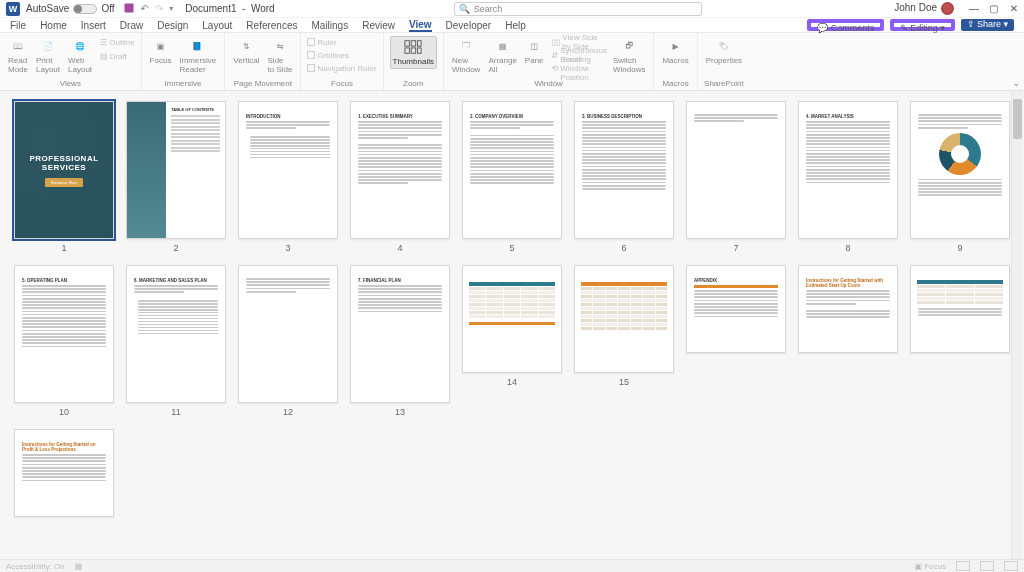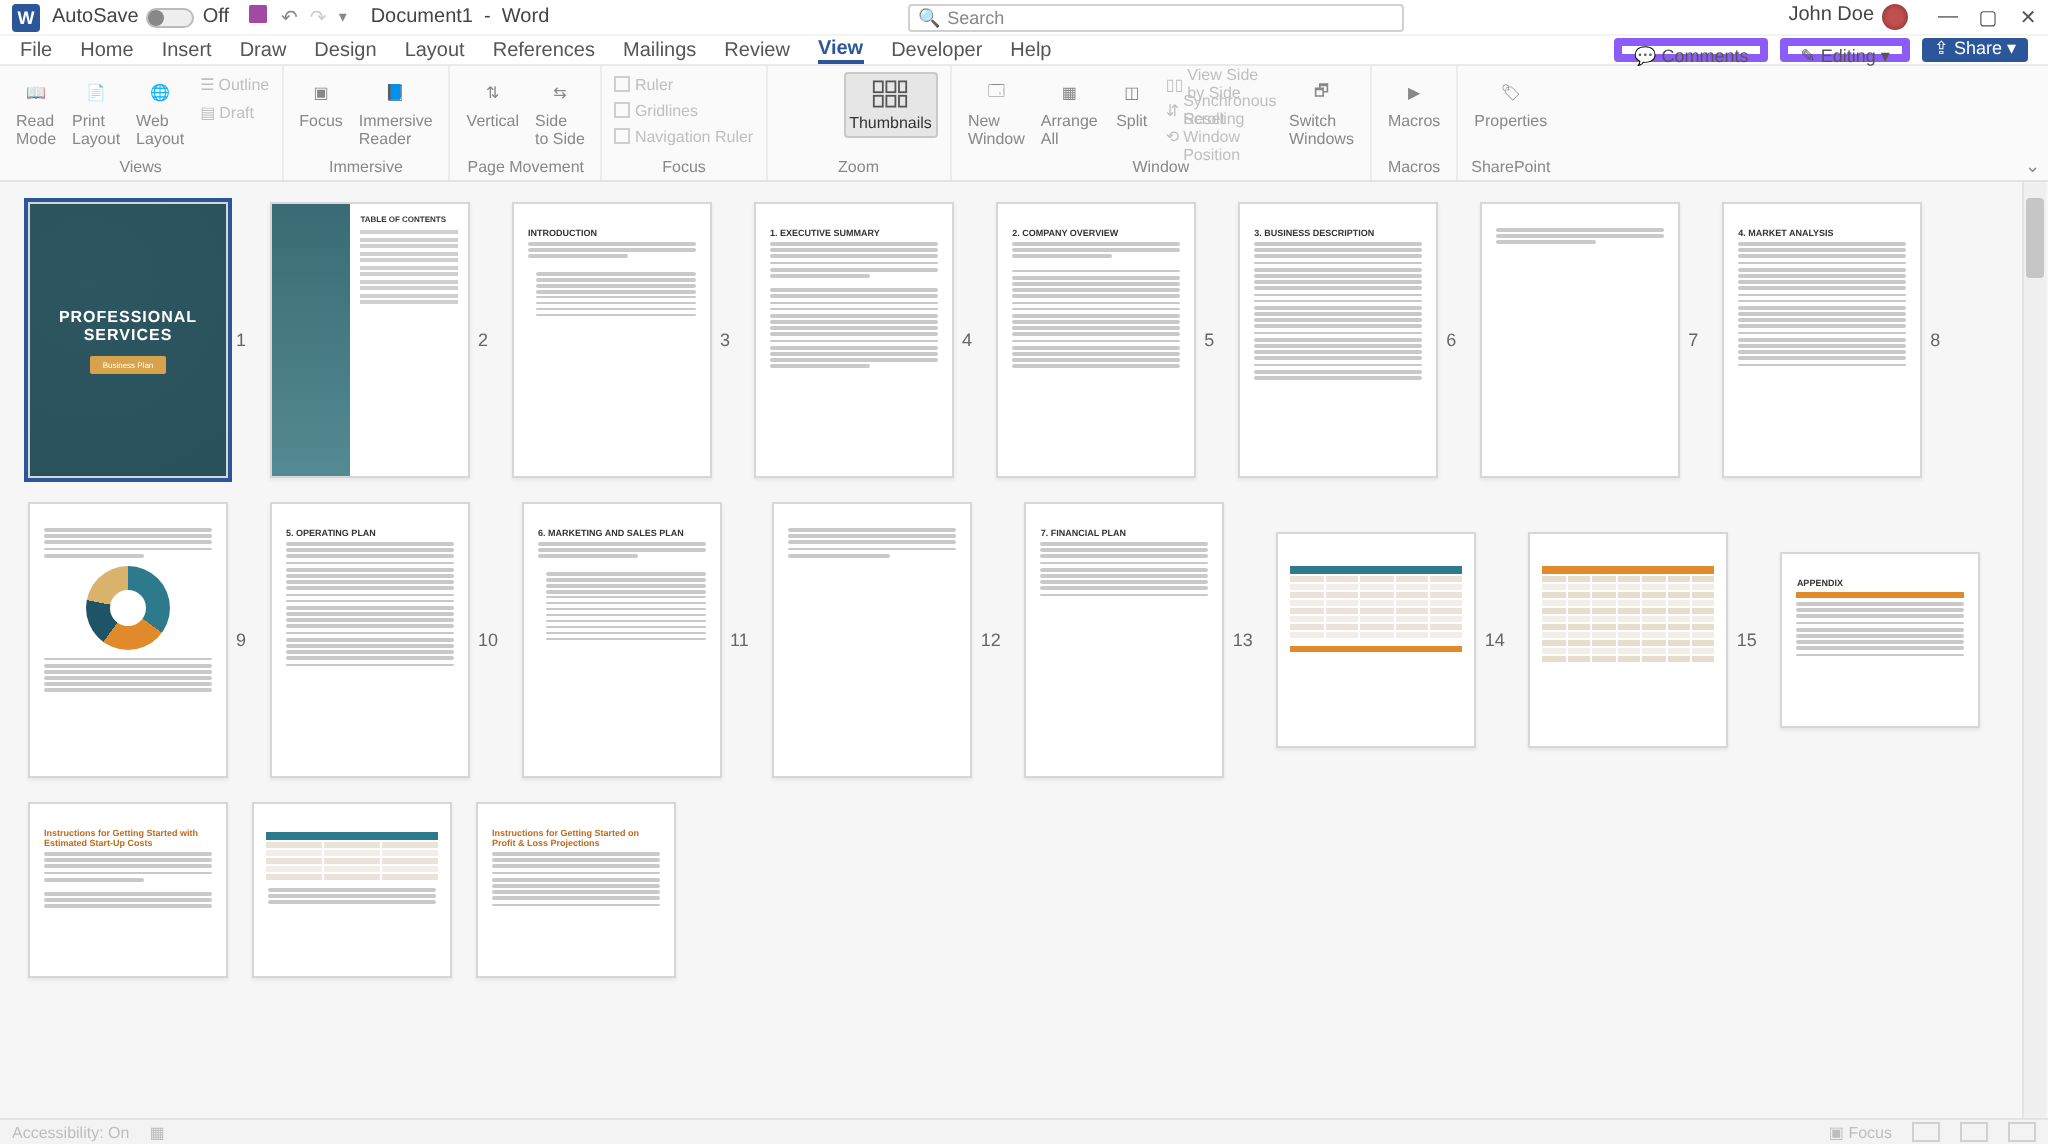--- a/index.html
+++ b/index.html
@@ -27,30 +27,30 @@
 .tabs .right { margin-left: auto; display: flex; gap: 6px; align-items: center; }
 .tabs .chip { border: 4px solid #8b5cf6; border-radius: 2px; padding: 0 6px; height: 12px; line-height: 11px; font-size: 9px; color: #555; }
 .tabs .share { background: #2b579a; color: #fff; border: none; }
 
 
 .ribbon { height: 58px; background: #fafafa; border-bottom: 1px solid #e3e3e3; display: flex; position: relative; }
 .group { border-right: 1px solid #ececec; padding: 3px 6px 0 6px; display: flex; flex-direction: column; }
 .group .row { display: flex; gap: 4px; flex: 1; align-items: flex-start; }
 .group .label { font-size: 8px; color: #888; text-align: center; padding-bottom: 2px; }
 .bigbtn { display: flex; flex-direction: column; align-items: center; justify-content: flex-start; font-size: 8px; color: #888; gap: 2px; padding: 2px; }
-.bigbtn.active { background: #e6e6e6; border: 1px solid #c8c8c8; border-radius: 2px; color: #333; margin-left: 32px; }
+.bigbtn.active { background: #e6e6e6; border: 1px solid #c8c8c8; border-radius: 2px; color: #333; }
 .bigbtn .ico { width: 18px; height: 16px; display: flex; align-items: center; justify-content: center; }
 .smallbtn { font-size: 8px; color: #bfbfbf; display: flex; align-items: center; gap: 2px; height: 12px; }
 .smallbtn .cbx { width: 8px; height: 8px; border: 1px solid #cfcfcf; }
 .collapse { position: absolute; right: 4px; bottom: 2px; font-size: 9px; color: #888; }
 
 
 .canvas { height: 468px; background: #f6f6f6; overflow: auto; padding: 10px 14px; position: relative; }
 .thumbs { display: flex; flex-wrap: wrap; gap: 12px 12px; align-content: flex-start; }
-.thwrap { display: flex; flex-direction: row; align-items: center; gap: 4px; }
+.thwrap { display: flex; flex-direction: column; align-items: center; gap: 4px; }
 .thumb { width: 100px; height: 138px; background: #fff; border: 1px solid #d7d7d7; box-shadow: 0 1px 2px rgba(0,0,0,.08); position: relative; overflow: hidden; font-size: 3px; color: #888; }
 .thumb.short { height: 108px; }
 .thumb.sel { outline: 2px solid #2b579a; }
 .pgnum { font-size: 9px; color: #666; }
 
 .thumb .hdr { height: 12px; border-bottom: 0; padding: 3px 5px; font-size: 3px; color: #777; }
 .thumb .body { padding: 0 7px 5px 7px; }
 .thumb .title { font-size: 4.5px; font-weight: bold; color: #333; margin-bottom: 2px; }
 .thumb .para { height: 1.8px; background: #c9c9c9; margin-bottom: 1.4px; border-radius: 1px; }
 .thumb .para.s { width: 60%; }
@@ -243,21 +243,21 @@
           <div style="white-space:pre;">New
 Window</div>
         </div>
       <div class="bigbtn">
           <div class="ico">▦</div>
           <div style="white-space:pre;">Arrange
 All</div>
         </div>
       <div class="bigbtn">
           <div class="ico">◫</div>
-          <div>Split</div>
+          <div>Pane</div>
         </div>
       <div style="display:flex;flex-direction:column;gap:1px;margin-left:2px;">
         <div class="smallbtn">▯▯ <span>View Side by Side</span></div>
         <div class="smallbtn">⇵ <span>Synchronous Scrolling</span></div>
         <div class="smallbtn">⟲ <span>Reset Window Position</span></div>
       </div>
       <div class="bigbtn">
           <div class="ico">🗗</div>
           <div style="white-space:pre;">Switch
 Windows</div>

